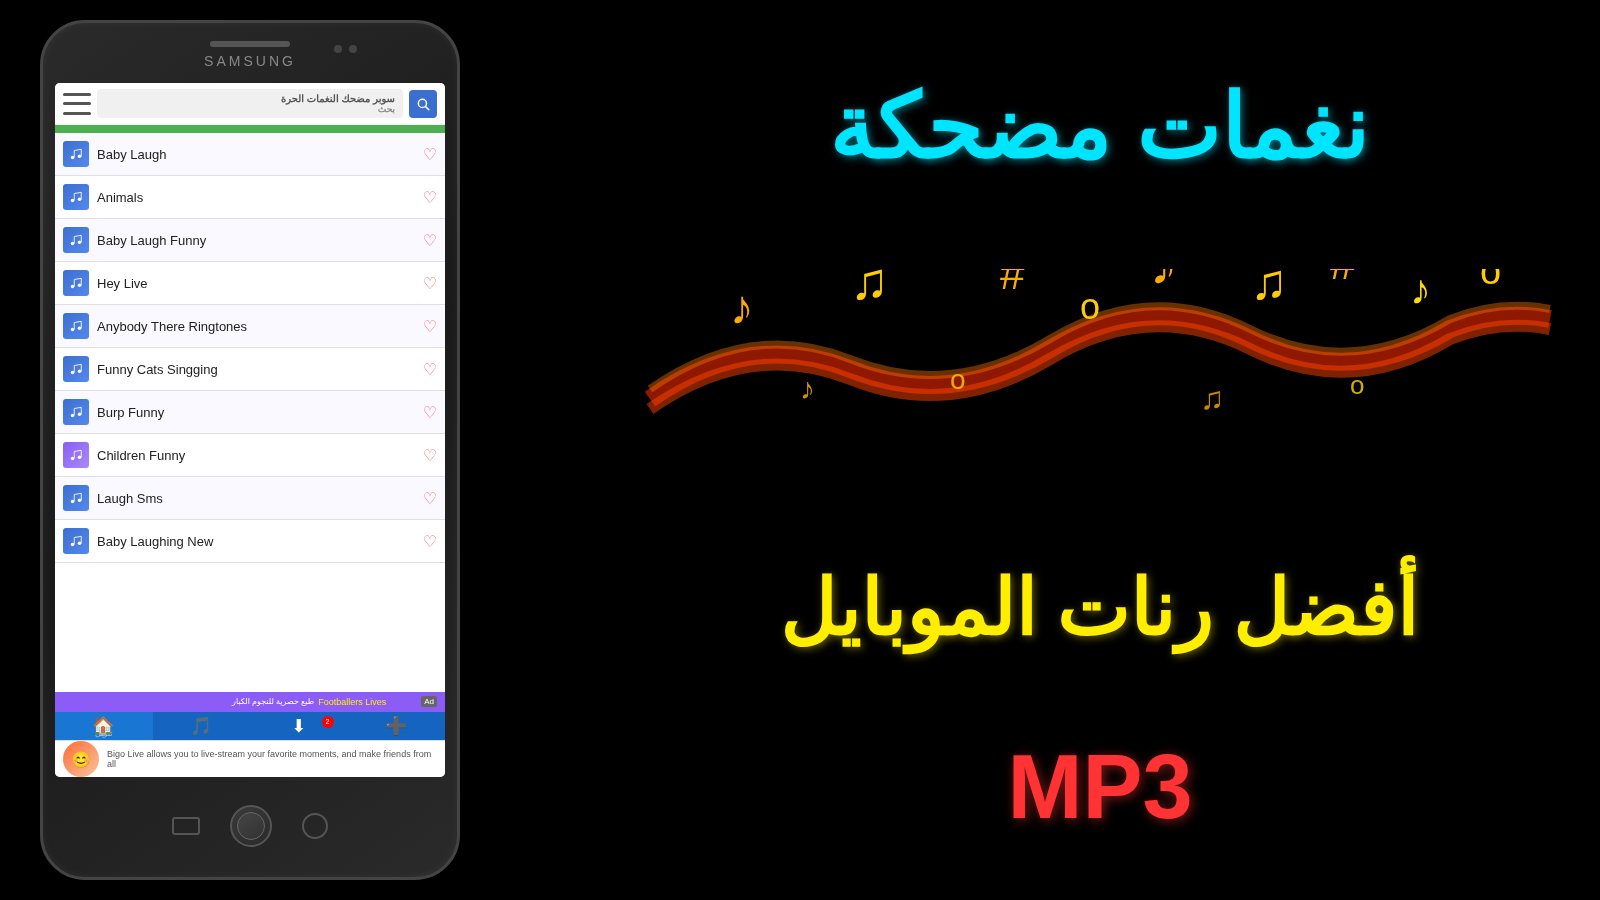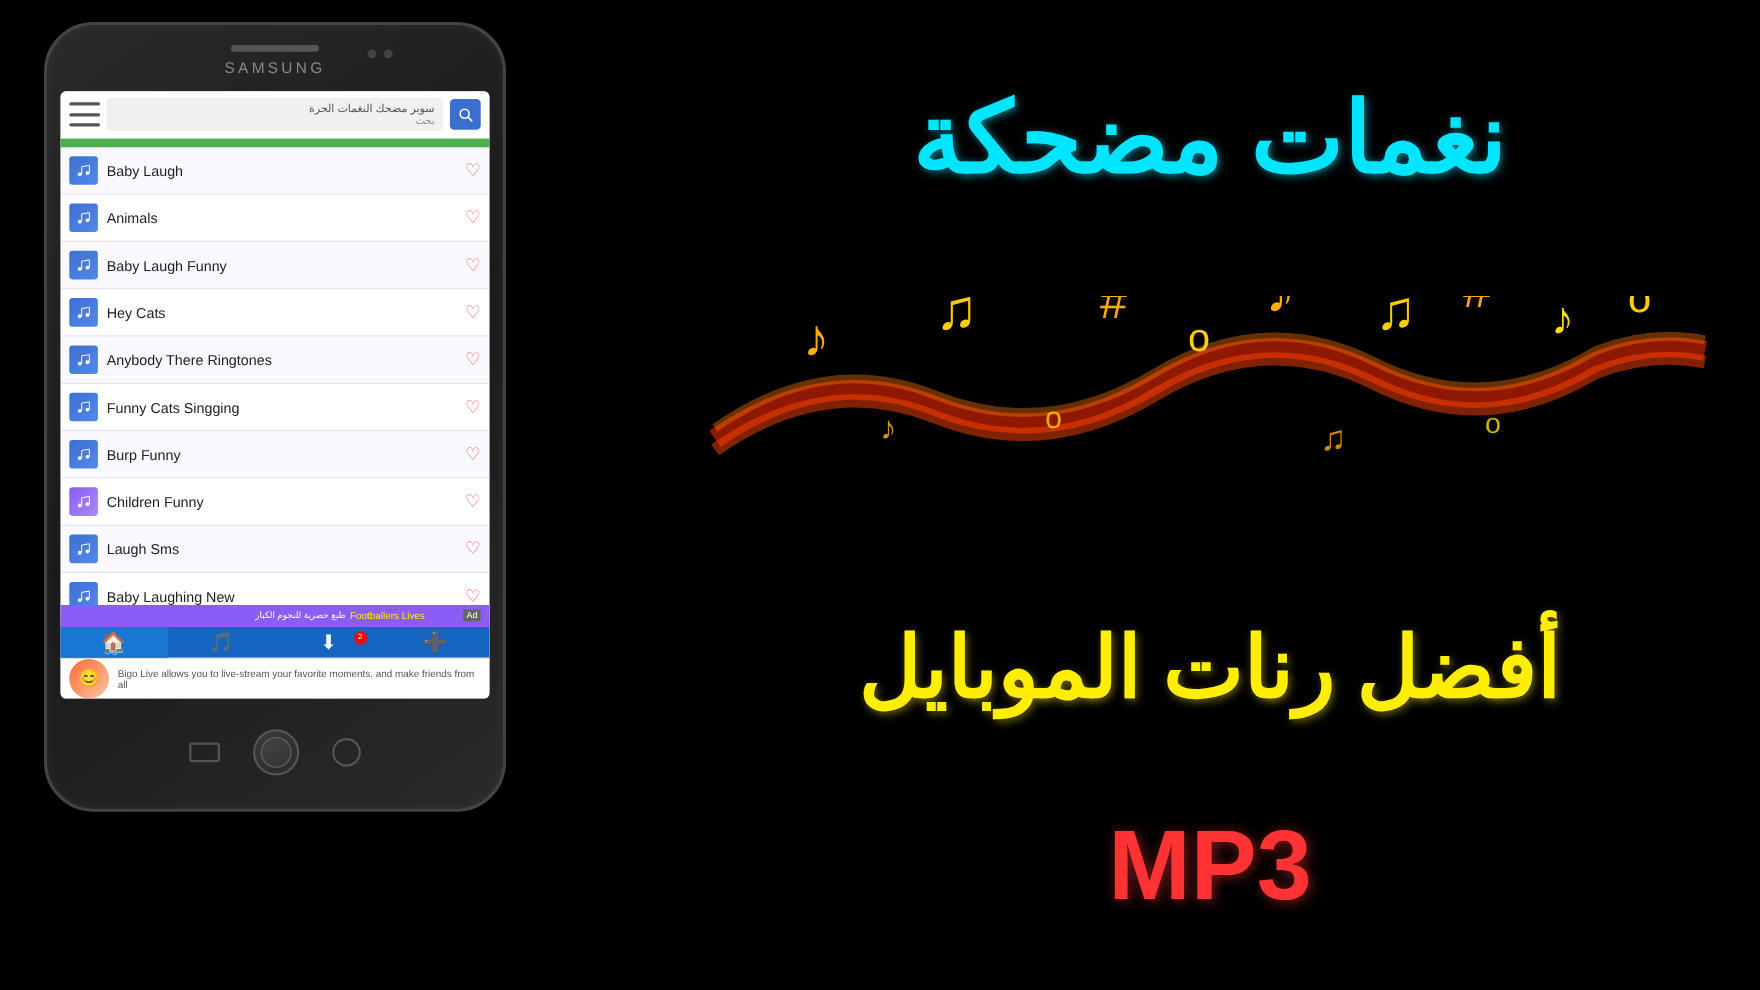--- a/index.html
+++ b/index.html
@@ -76,21 +76,21 @@
     .phone-container {
       position: absolute;
       left: 40px;
       top: 20px;
       width: 420px;
       height: 860px;
     }
 
     .phone-outer {
       width: 420px;
-      height: 718px;
+      height: 860px;
       background: linear-gradient(145deg, #2a2a2a, #1a1a1a, #2a2a2a);
       border-radius: 45px;
       border: 3px solid #444;
       position: relative;
       box-shadow: 0 0 40px rgba(0,0,0,0.8), inset 0 0 10px rgba(255,255,255,0.05);
     }
 
     .phone-speaker {
       position: absolute;
       top: 18px;
@@ -145,20 +145,21 @@
     }
 
     
     .app-header {
       background: #fff;
       padding: 6px 8px;
       display: flex;
       align-items: center;
       gap: 6px;
       border-bottom: 1px solid #eee;
+      font-weight: bold;
     }
 
     .menu-icon {
       width: 28px;
       height: 22px;
       display: flex;
       flex-direction: column;
       justify-content: space-between;
       cursor: pointer;
     }
@@ -466,21 +467,21 @@
             <span class="heart-icon">♡</span>
           </div>
           <div class="song-item">
             <div class="music-icon">
               <svg width="14" height="14" viewBox="0 0 24 24" fill="white">
                 <path d="M9 18V6l12-2v12" stroke="white" stroke-width="1.5" fill="none"></path>
                 <circle cx="6" cy="18" r="3" fill="white"></circle>
                 <circle cx="18" cy="16" r="3" fill="white"></circle>
               </svg>
             </div>
-            <span class="song-name">Hey Cats</span>
+            <span class="song-name">Hey Live</span>
             <span class="heart-icon">♡</span>
           </div>
           <div class="song-item">
             <div class="music-icon">
               <svg width="14" height="14" viewBox="0 0 24 24" fill="white">
                 <path d="M9 18V6l12-2v12" stroke="white" stroke-width="1.5" fill="none"></path>
                 <circle cx="6" cy="18" r="3" fill="white"></circle>
                 <circle cx="18" cy="16" r="3" fill="white"></circle>
               </svg>
             </div>

